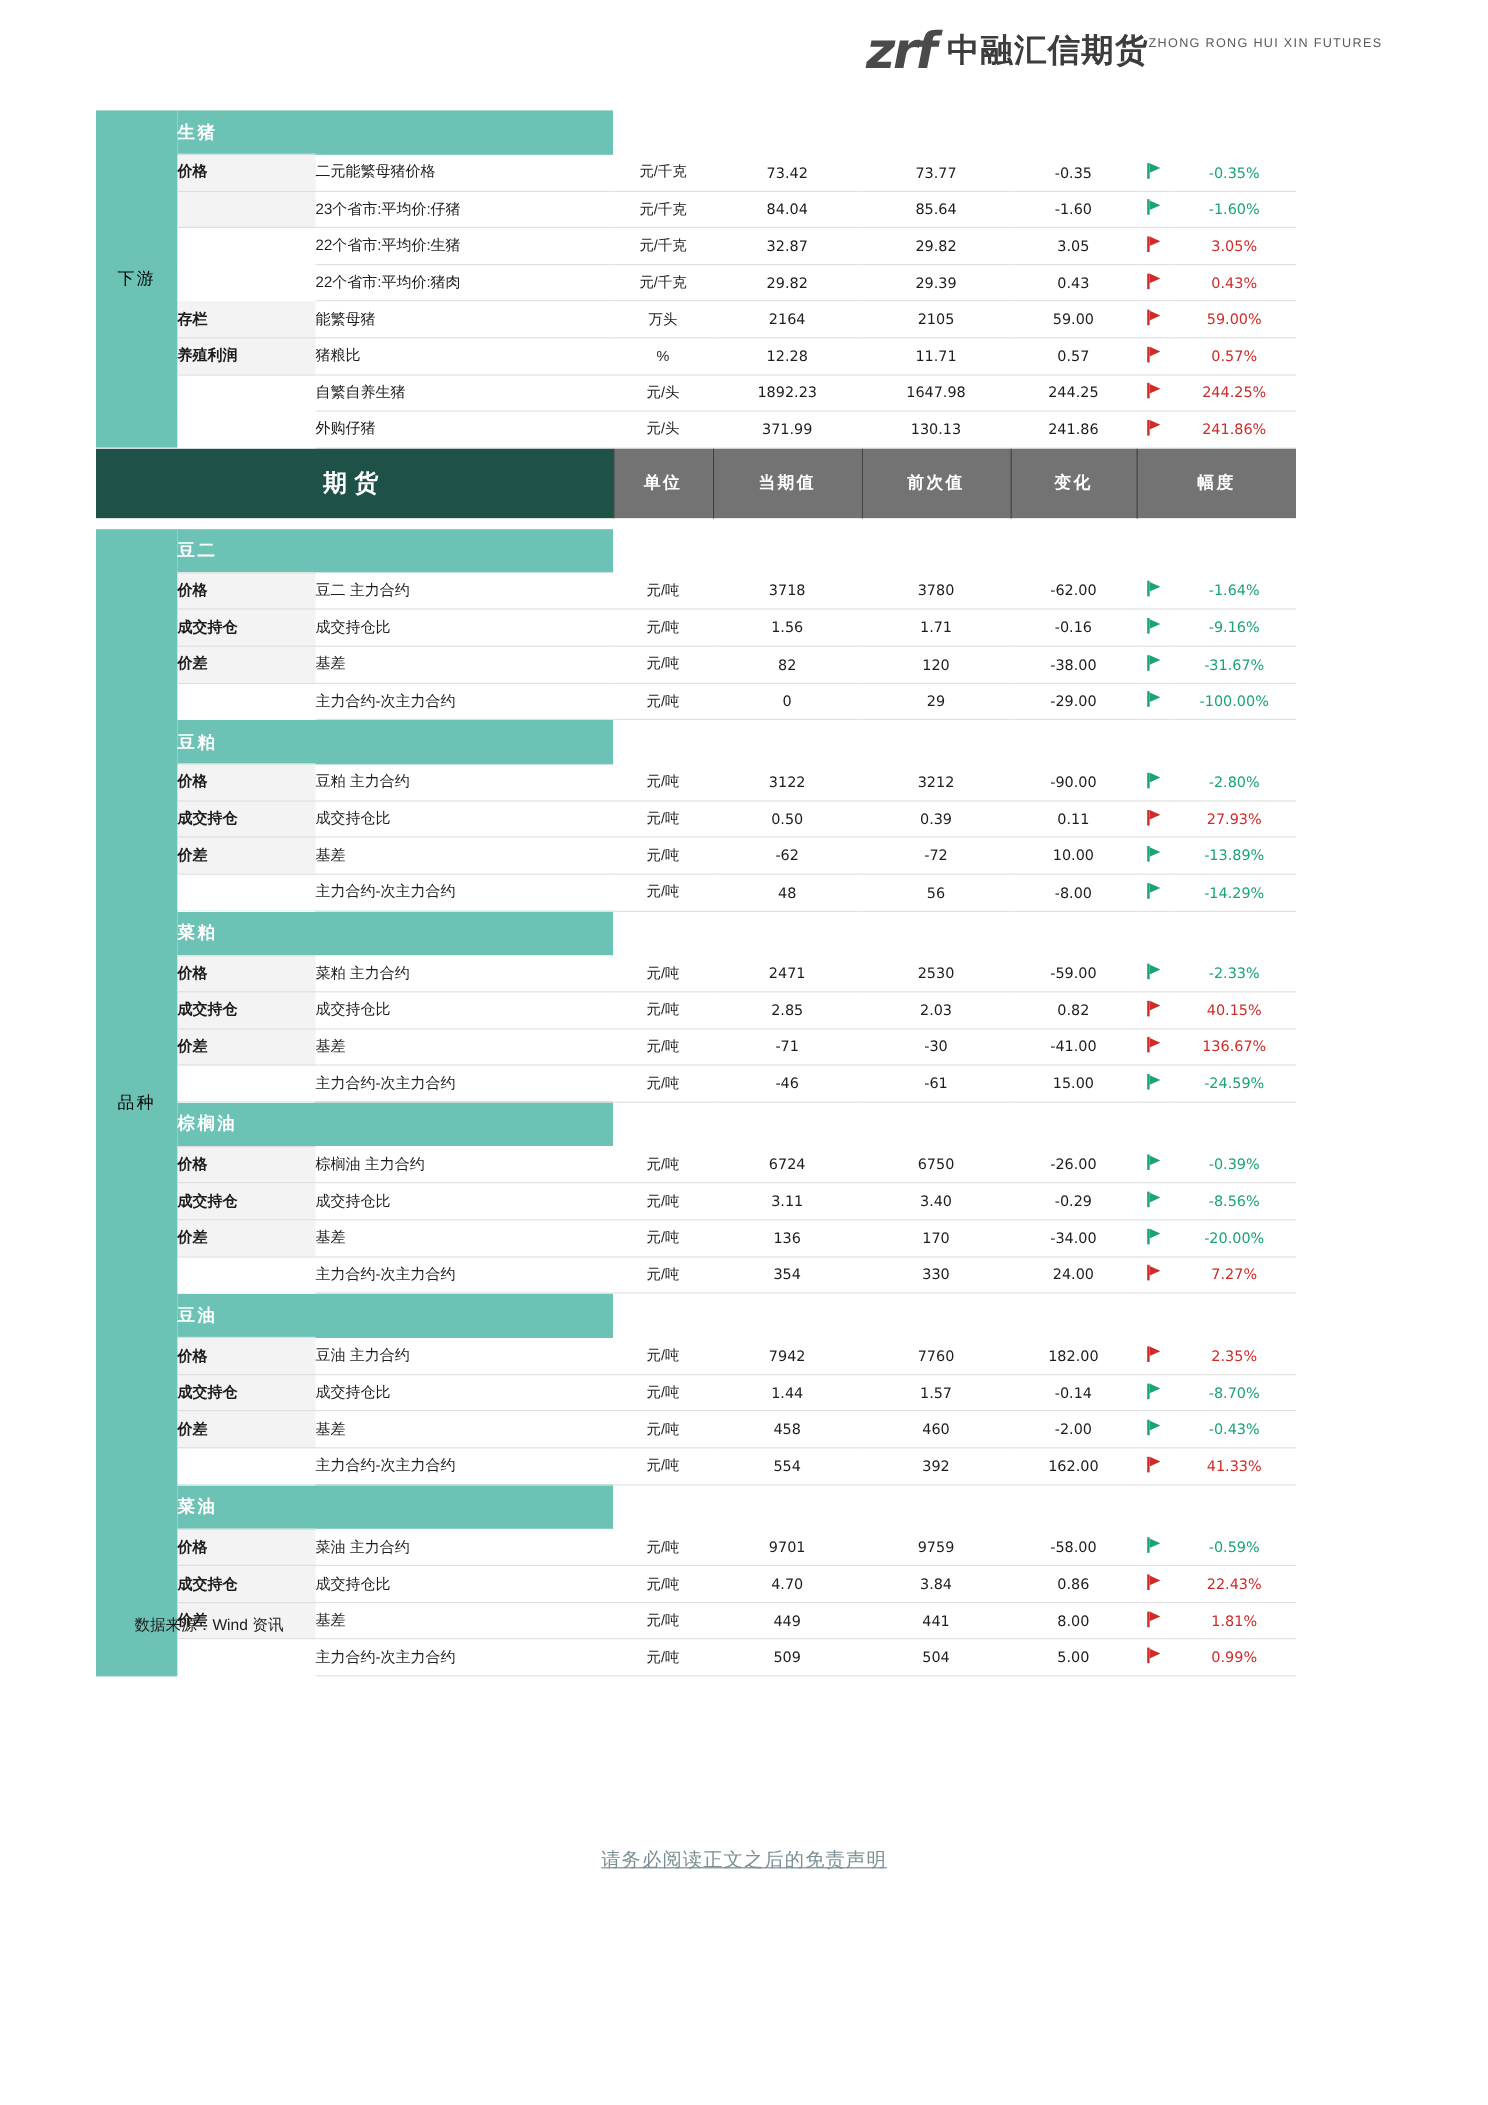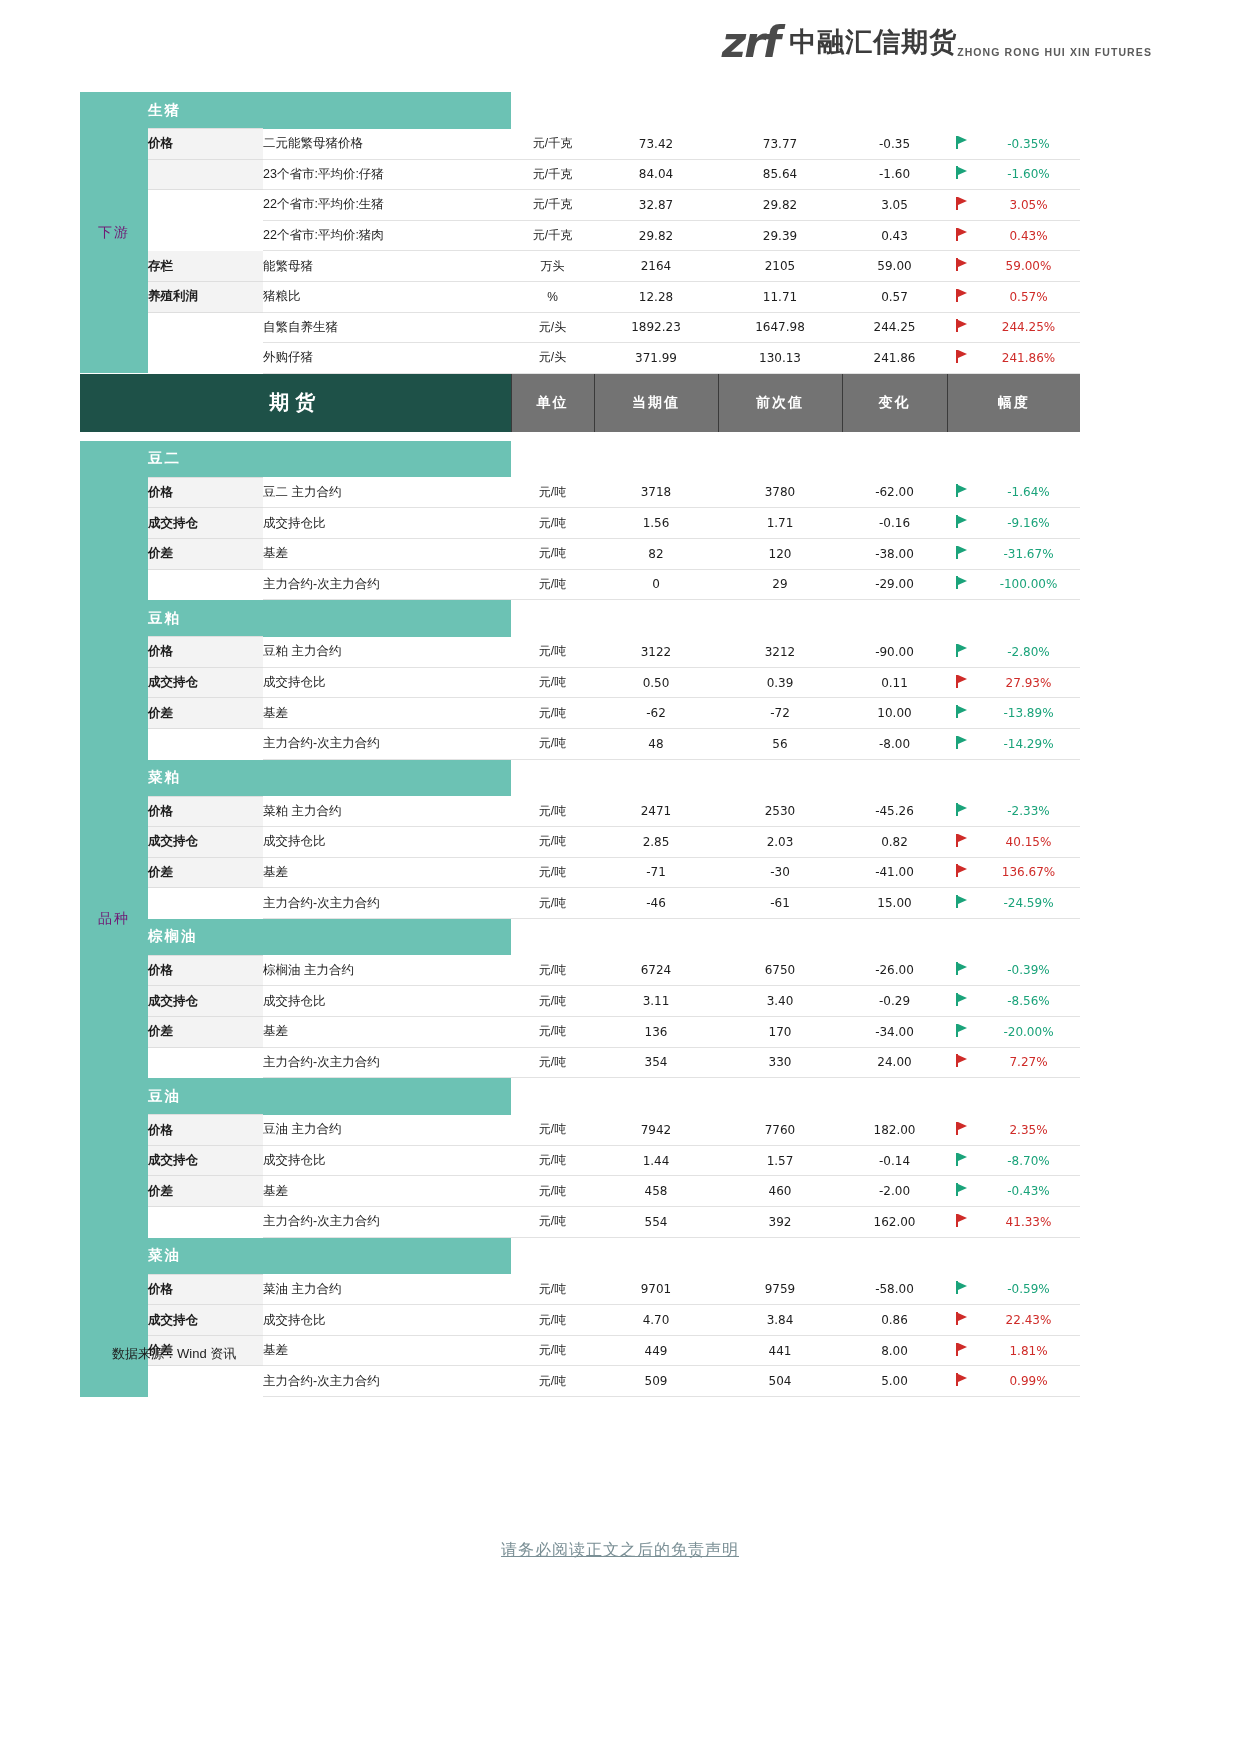--- a/index.html
+++ b/index.html
@@ -47,22 +47,21 @@
     font-size: 27px;
     font-weight: bold;
     color: #3c3c3c;
     letter-spacing: 1px;
     line-height: 1.1;
   }
   .logo-en {
     font-size: 10.5px;
     color: #5a5a5a;
     letter-spacing: 1.1px;
-    margin-top: 18px;
-    font-weight: bold;
+    margin-top: 2px;
   }
 
   
   .table-area {
     position: absolute;
     left: 80px;
     top: 92px;
     width: 1000px;
   }
 
@@ -82,21 +81,21 @@
   .c-item   { width: 248px; }
   .c-unit   { width: 83px; }
   .c-cur    { width: 124px; }
   .c-prev   { width: 124px; }
   .c-chg    { width: 105px; }
   .c-flag   { width: 30px; }
   .c-pct    { width: 103px; }
 
   .side-cell {
     background: #6cc2b4;
-    color: #701a75;
+    color: #000000;
     text-align: center;
     font-size: 14px;
     letter-spacing: 2px;
     vertical-align: middle;
   }
 
   .grp-head {
     background: #6cc2b4;
     color: #ffffff;
     font-size: 14.5px;
@@ -462,21 +461,21 @@
       <tr>
         <td class="grp-head" colspan="2">菜粕</td>
         <td class="blank-cell" colspan="6"></td>
       </tr>
       <tr class="row-h">
         <td class="cat-cell">价格</td>
         <td class="item-cell">菜粕 主力合约</td>
         <td class="unit-cell">元/吨</td>
         <td class="num-cell">2471</td>
         <td class="num-cell">2530</td>
-        <td class="num-cell">-45.26</td>
+        <td class="num-cell">-59.00</td>
         <td class="flag-cell"><span class="flagwrap flag-down"></span></td>
         <td class="pct-cell down">-2.33%</td>
       </tr>
       <tr class="row-h">
         <td class="cat-cell">成交持仓</td>
         <td class="item-cell">成交持仓比</td>
         <td class="unit-cell">元/吨</td>
         <td class="num-cell">2.85</td>
         <td class="num-cell">2.03</td>
         <td class="num-cell">0.82</td>

